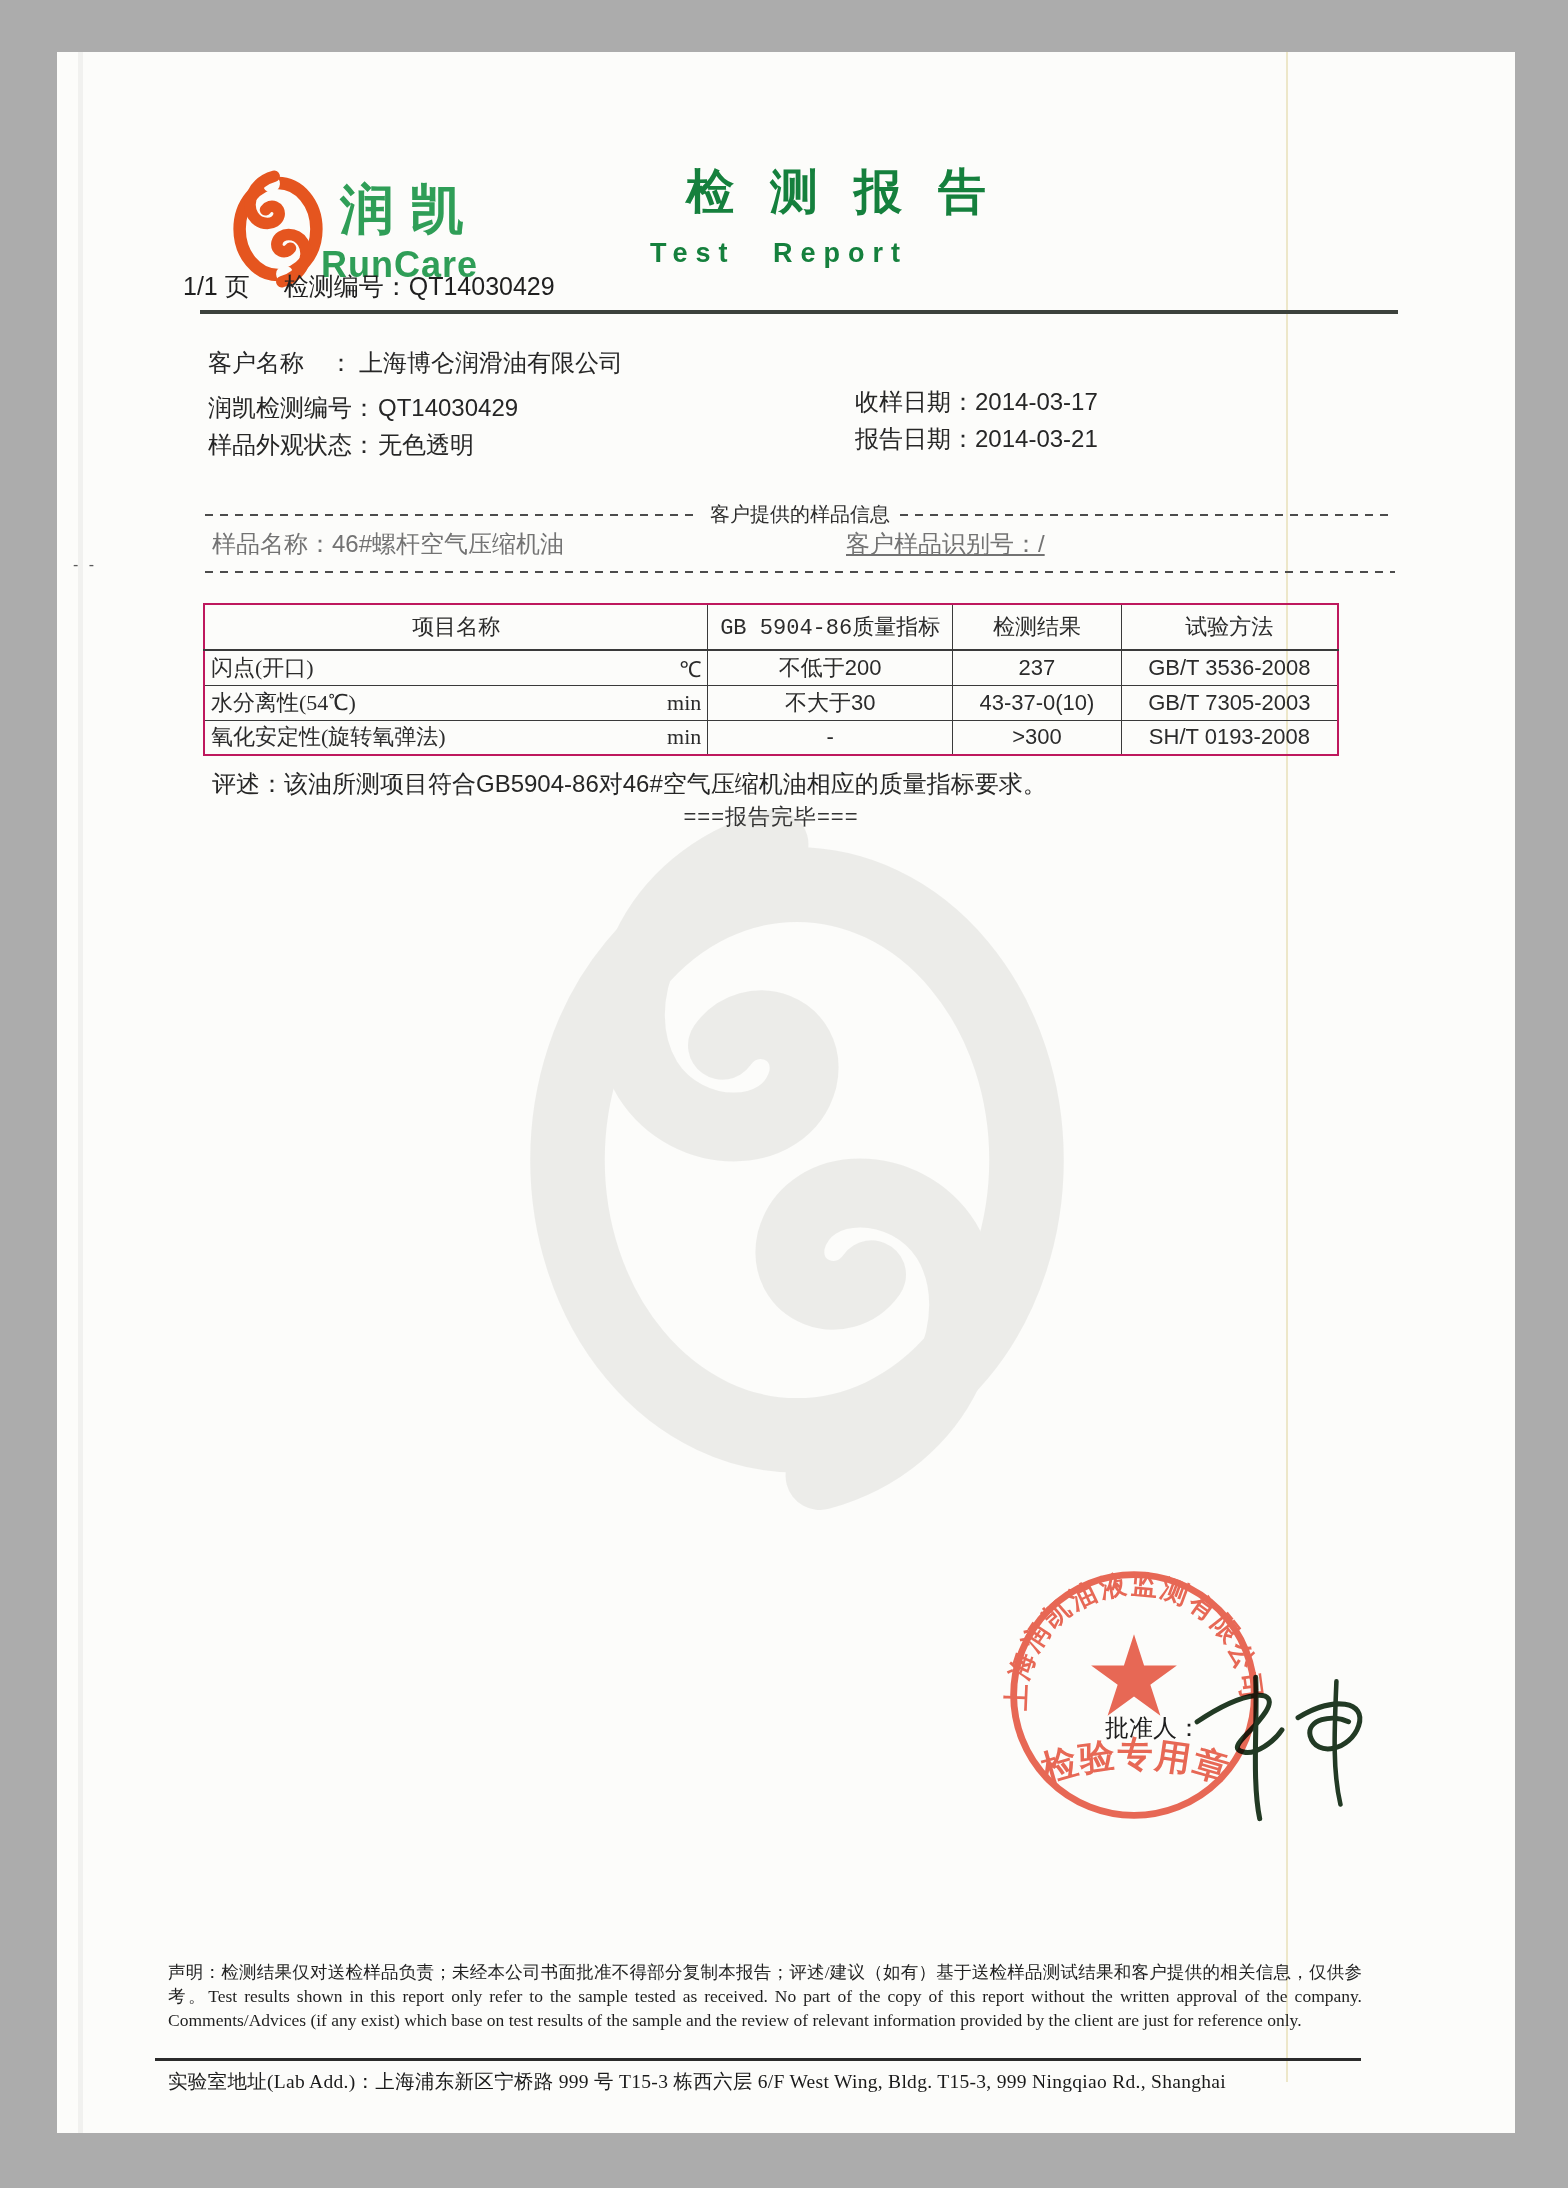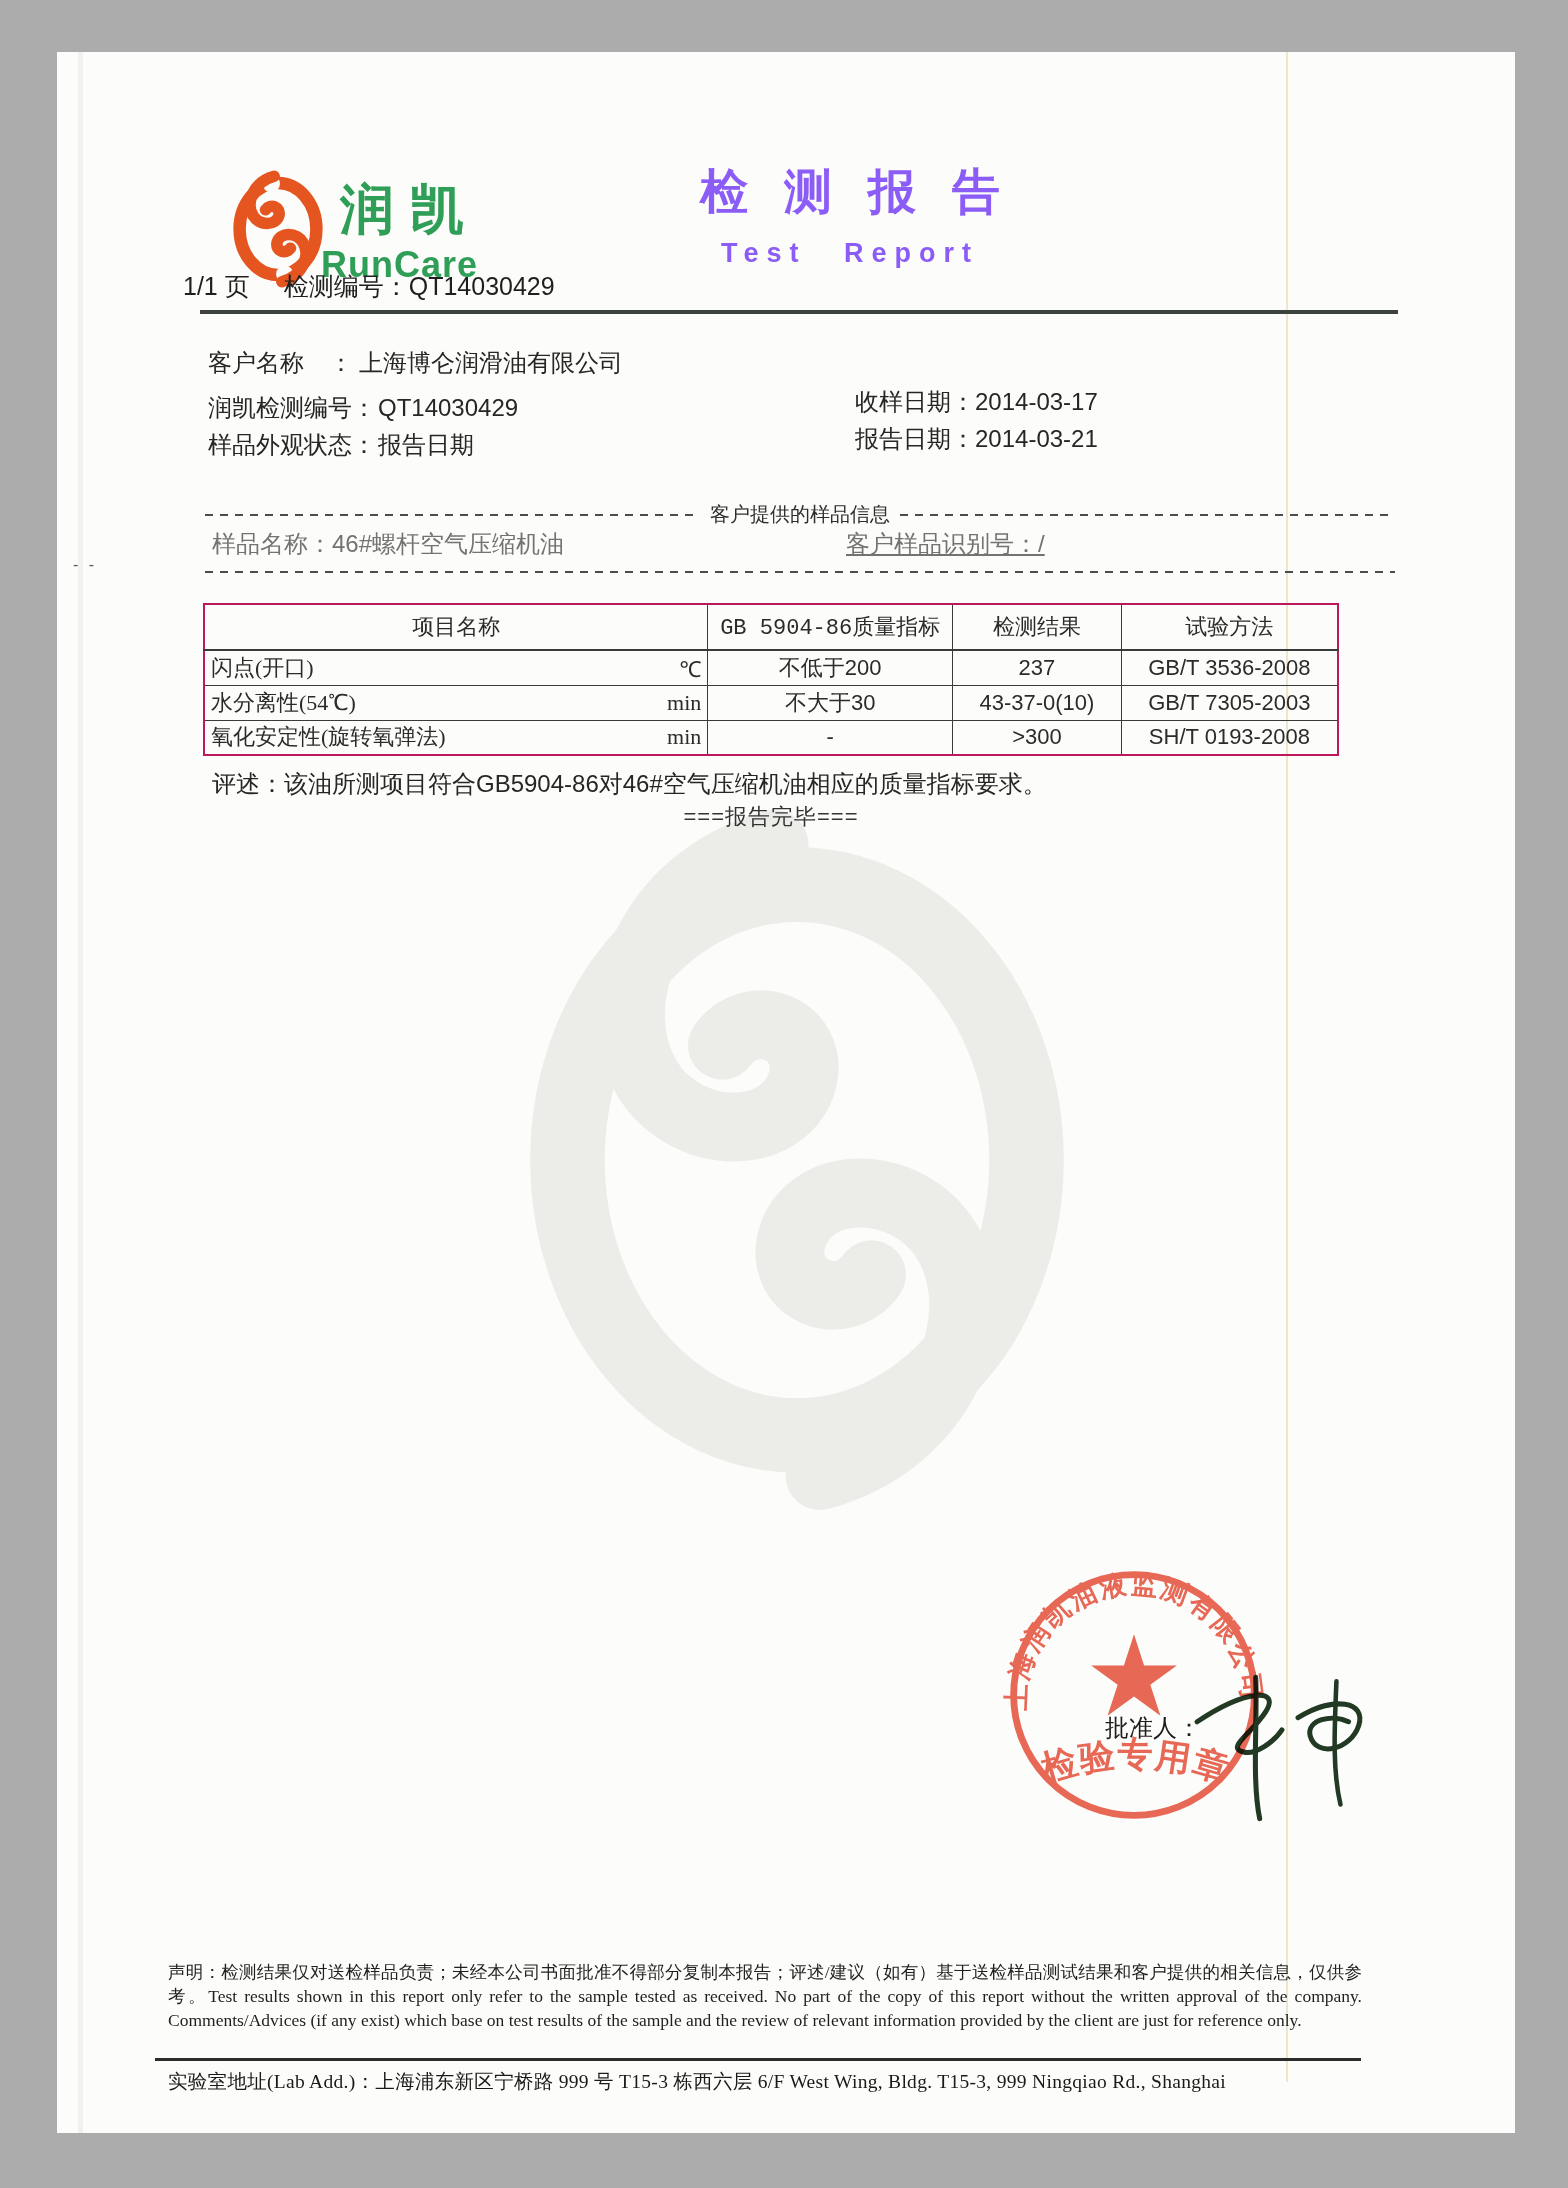--- a/index.html
+++ b/index.html
@@ -12,21 +12,21 @@
   .vline-shadow { left:21px; top:0; width:5px; height:2081px; background:rgba(0,0,0,.045); }
   .vline-yellow { left:1229px; top:0; width:2px; height:2030px; background:rgba(214,198,120,.38); }
   .stray { left:16px; top:504px; font-size:16px; letter-spacing:3px; color:#5a5a5a; }
 
   
   .emblem { left:173px; top:118px; width:96px; height:118px; }
   .logo-cn { left:283px; top:122px; font-size:54px; font-weight:bold; letter-spacing:16px; color:#2f9e57; white-space:nowrap; }
   .logo-en { left:264px; top:192px; font-size:36px; font-weight:bold; color:#2f9e57; letter-spacing:1px; }
   .page-info { left:126px; top:218px; font-size:25px; color:#1f1f1f; white-space:nowrap; }
   .page-info .gap { display:inline-block; width:34px; }
-  .title-block { left:593px; top:108px; width:400px; text-align:center; color:#8b5cf6; }
+  .title-block { left:593px; top:108px; width:400px; text-align:left; color:#15803d; }
   .title-cn { font-size:48px; font-weight:bold; letter-spacing:36px; text-indent:36px; white-space:nowrap; }
   .title-en { margin-top:14px; font-size:27px; font-weight:bold; letter-spacing:8px; word-spacing:22px; }
   .rule-top { left:143px; top:258px; width:1198px; height:4px; background:#3c423c; }
 
   
   .meta-row { font-size:24px; color:#262626; white-space:nowrap; }
   .m-label { display:inline-block; }
   .m-val { display:inline-block; }
 
   
@@ -97,21 +97,21 @@
   </div>
   <div class="abs rule-top"></div>
 
   <div class="abs meta-row" style="left:151px; top:295px;">
     <span class="m-label" style="width:121px;">客户名称</span><span class="m-label" style="width:30px;">：</span><span class="m-val">上海博仑润滑油有限公司</span>
   </div>
   <div class="abs meta-row" style="left:151px; top:340px;">
     <span class="m-label" style="width:170px;">润凯检测编号：</span><span class="m-val">QT14030429</span>
   </div>
   <div class="abs meta-row" style="left:151px; top:377px;">
-    <span class="m-label" style="width:170px;">样品外观状态：</span><span class="m-val">报告日期</span>
+    <span class="m-label" style="width:170px;">样品外观状态：</span><span class="m-val">无色透明</span>
   </div>
   <div class="abs meta-row" style="left:798px; top:334px;">
     <span>收样日期：</span><span>2014-03-17</span>
   </div>
   <div class="abs meta-row" style="left:798px; top:371px;">
     <span>报告日期：</span><span>2014-03-21</span>
   </div>
 
   <div class="abs divider" style="top:449px;">
     <div class="dash-seg"></div>

